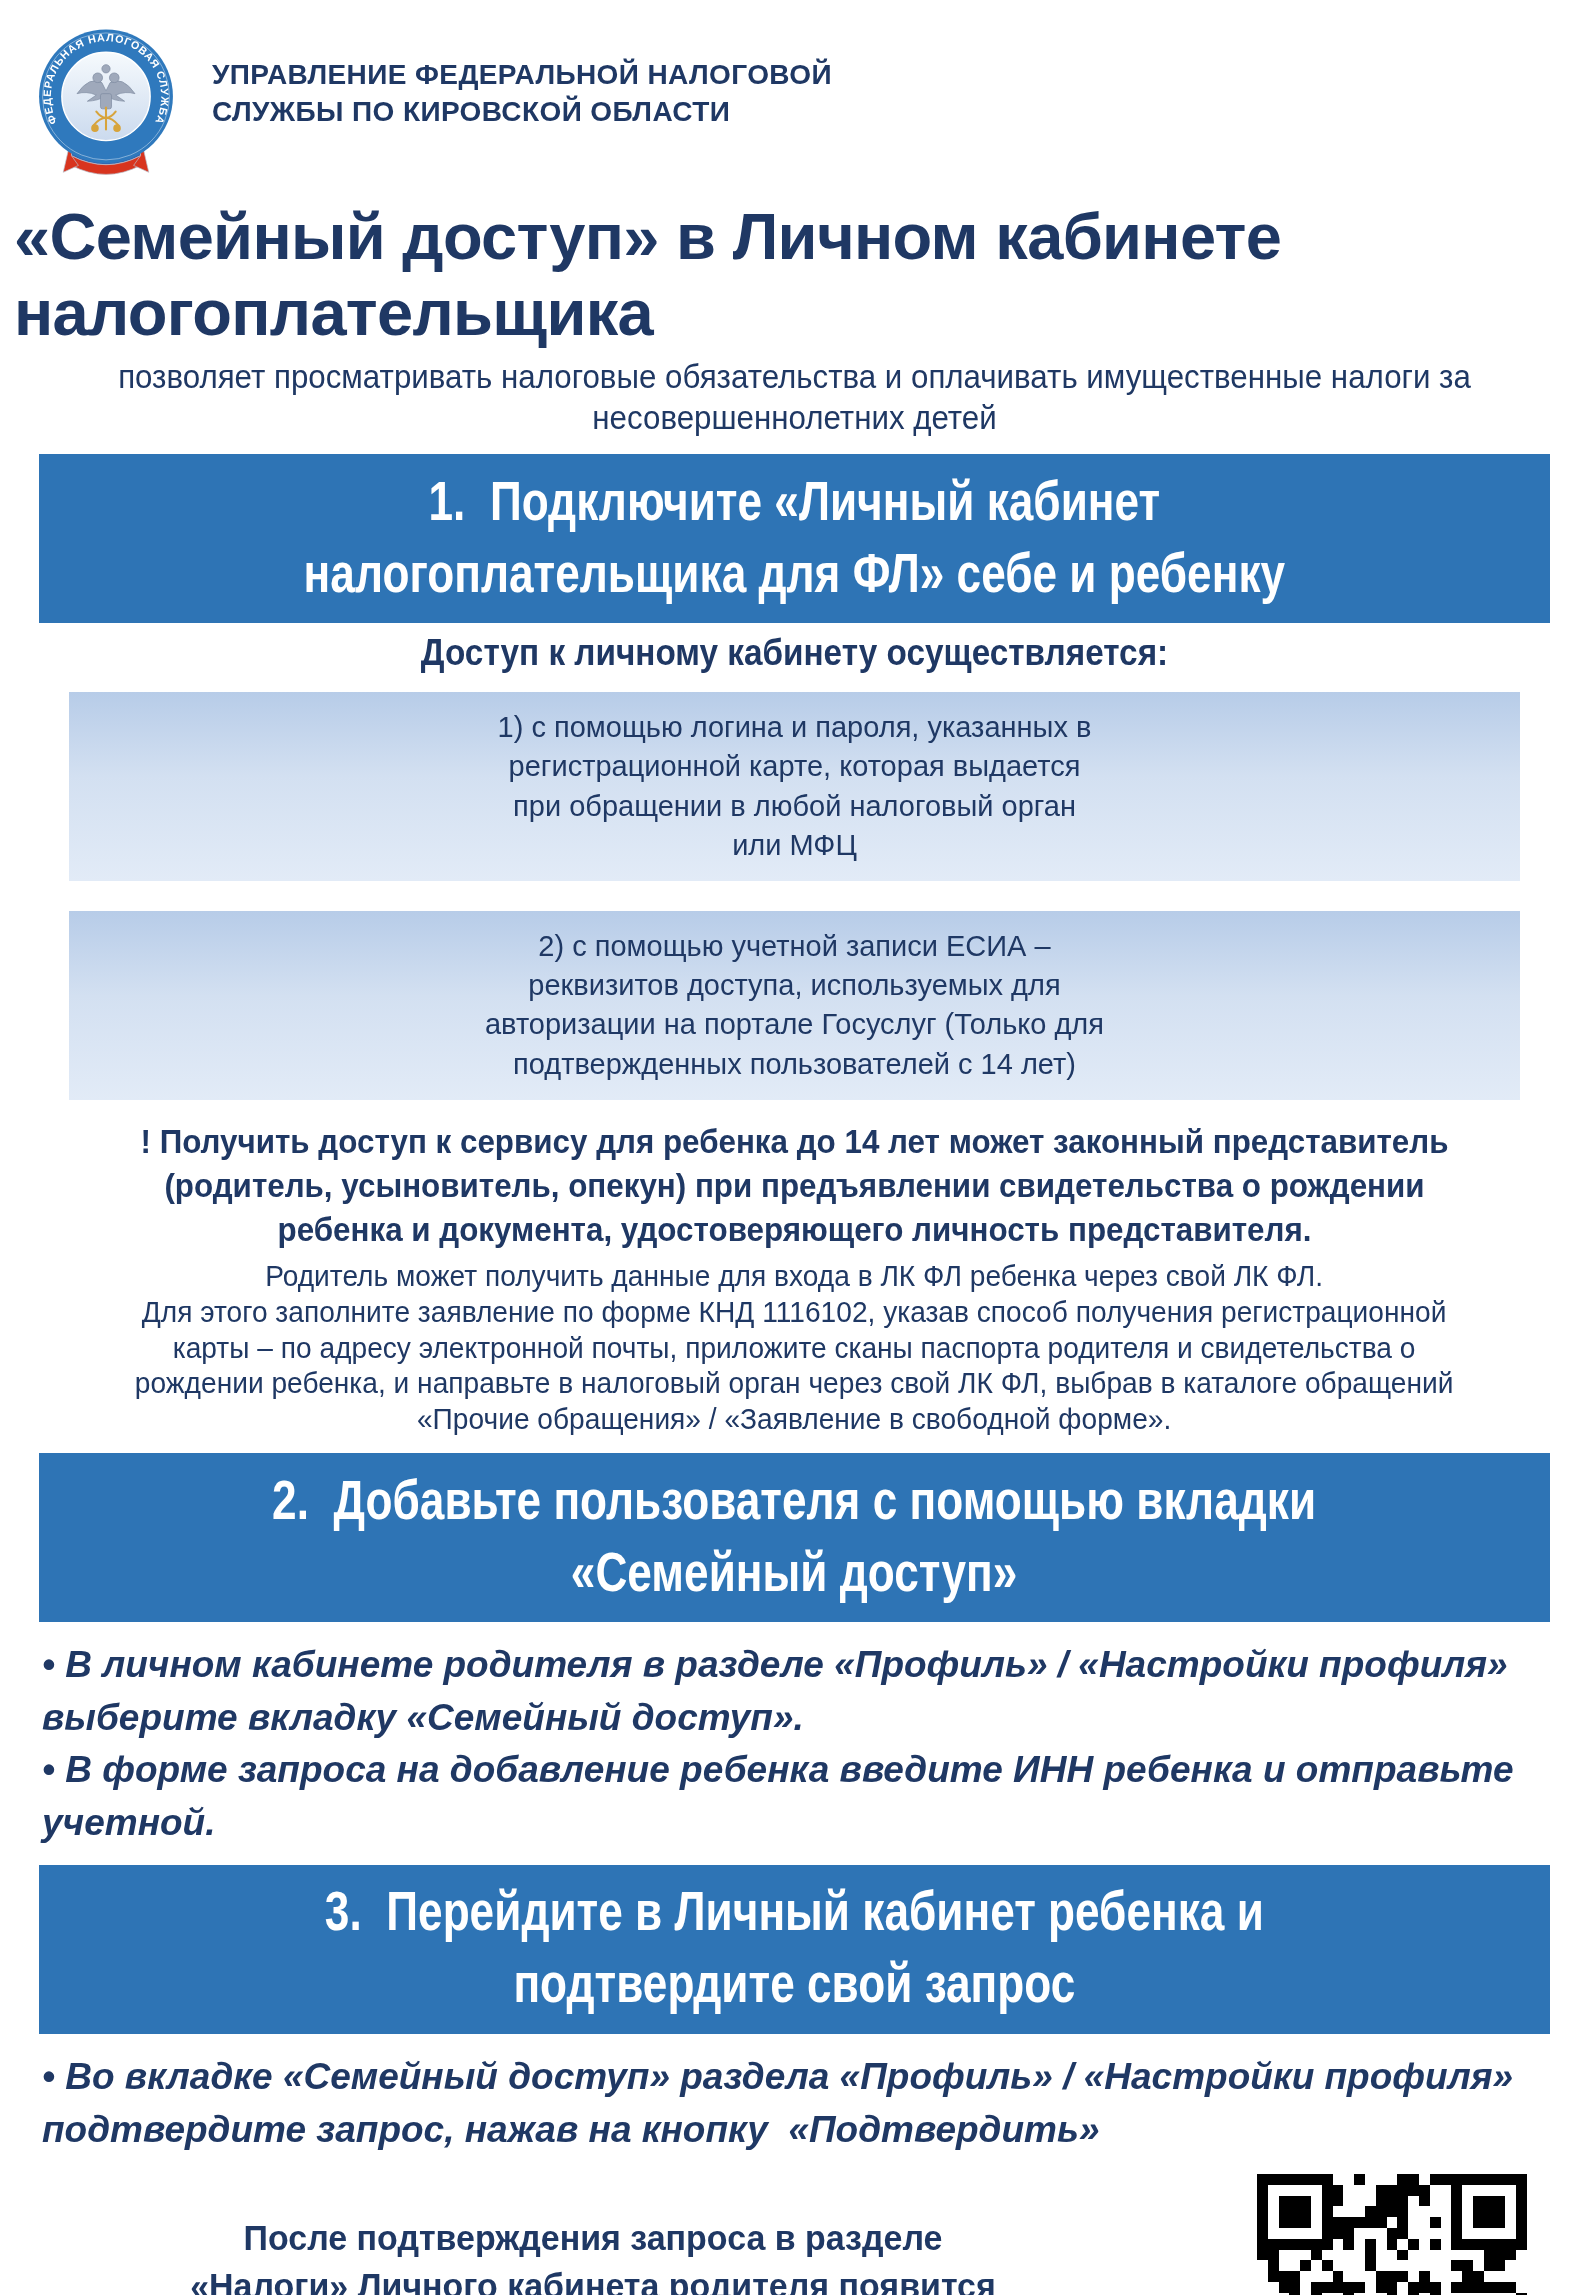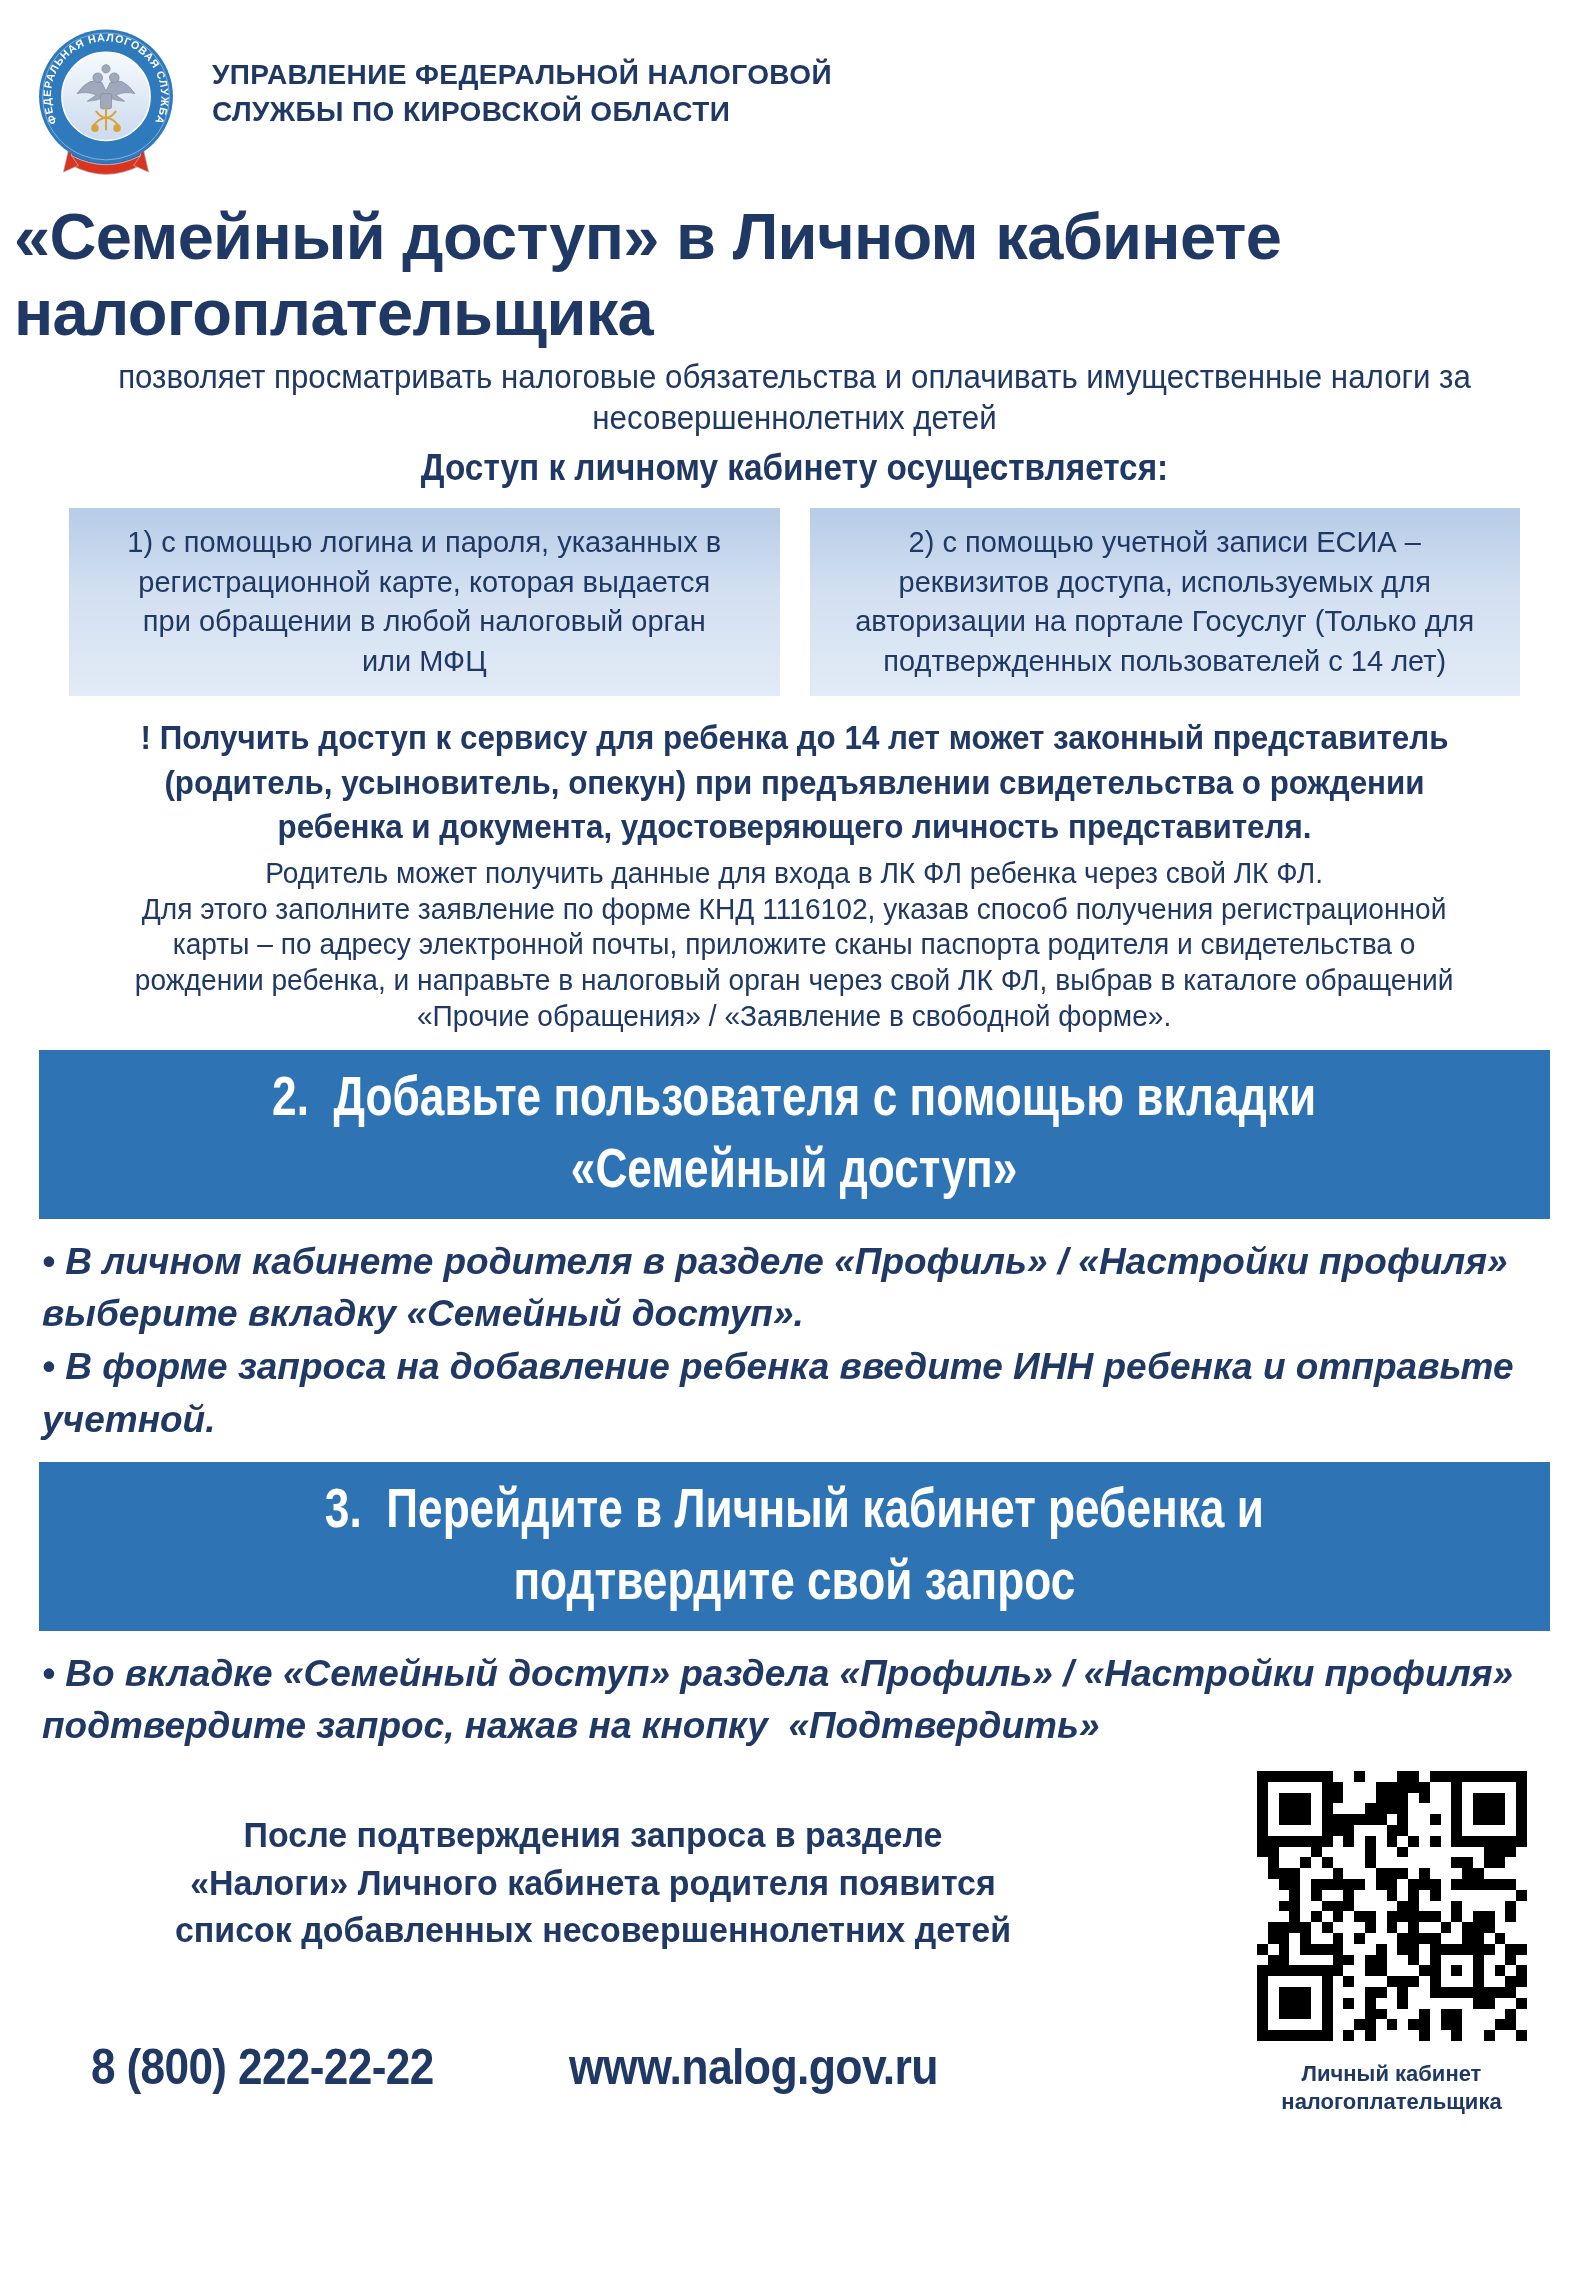--- a/index.html
+++ b/index.html
@@ -55,21 +55,21 @@
     font-weight:bold;font-size:52px;line-height:1.3;
     white-space:pre-line;
     transform:scale(.85,1.06);
   }
   .access-intro{
     margin:8.5px 14px 0;
     text-align:center;font-weight:bold;font-size:37px;
     transform:scaleX(.9);
   }
   
-  .boxes{display:flex;gap:30px;margin:18.4px 69px 0;}
+  .boxes{display:flex;gap:30px;margin:18.4px 69px 0;flex-direction:column;}
   .box{
     flex:1;
     min-height:166px;
     background:linear-gradient(180deg,var(--box_top) 0%,#d3e0f1 45%,var(--box_bottom) 100%);
     text-align:center;
     font-size:29px;line-height:1.36;
     white-space:pre-line;
     padding:15.5px 12.7px;
   }
   
@@ -173,20 +173,24 @@
     </svg>
     <div class="org">УПРАВЛЕНИЕ ФЕДЕРАЛЬНОЙ НАЛОГОВОЙ
 СЛУЖБЫ ПО КИРОВСКОЙ ОБЛАСТИ</div>
   </div>
 
   <h1 class="title">«Семейный доступ» в Личном кабинете
 налогоплательщика</h1>
   <p class="subtitle">позволяет просматривать налоговые обязательства и оплачивать имущественные налоги за
 несовершеннолетних детей</p>
 
+  <div class="banner">
+    <span class="banner-text">1.&nbsp; Подключите «Личный кабинет
+налогоплательщика для ФЛ» себе и ребенку</span>
+  </div>
   <p class="access-intro">Доступ к личному кабинету осуществляется:</p>
 
   <div class="boxes">
     <div class="box">1) с помощью логина и пароля, указанных в
 регистрационной карте, которая выдается
 при обращении в любой налоговый орган
 или МФЦ</div>
     <div class="box">2) с помощью учетной записи ЕСИА –
 реквизитов доступа, используемых для
 авторизации на портале Госуслуг (Только для

